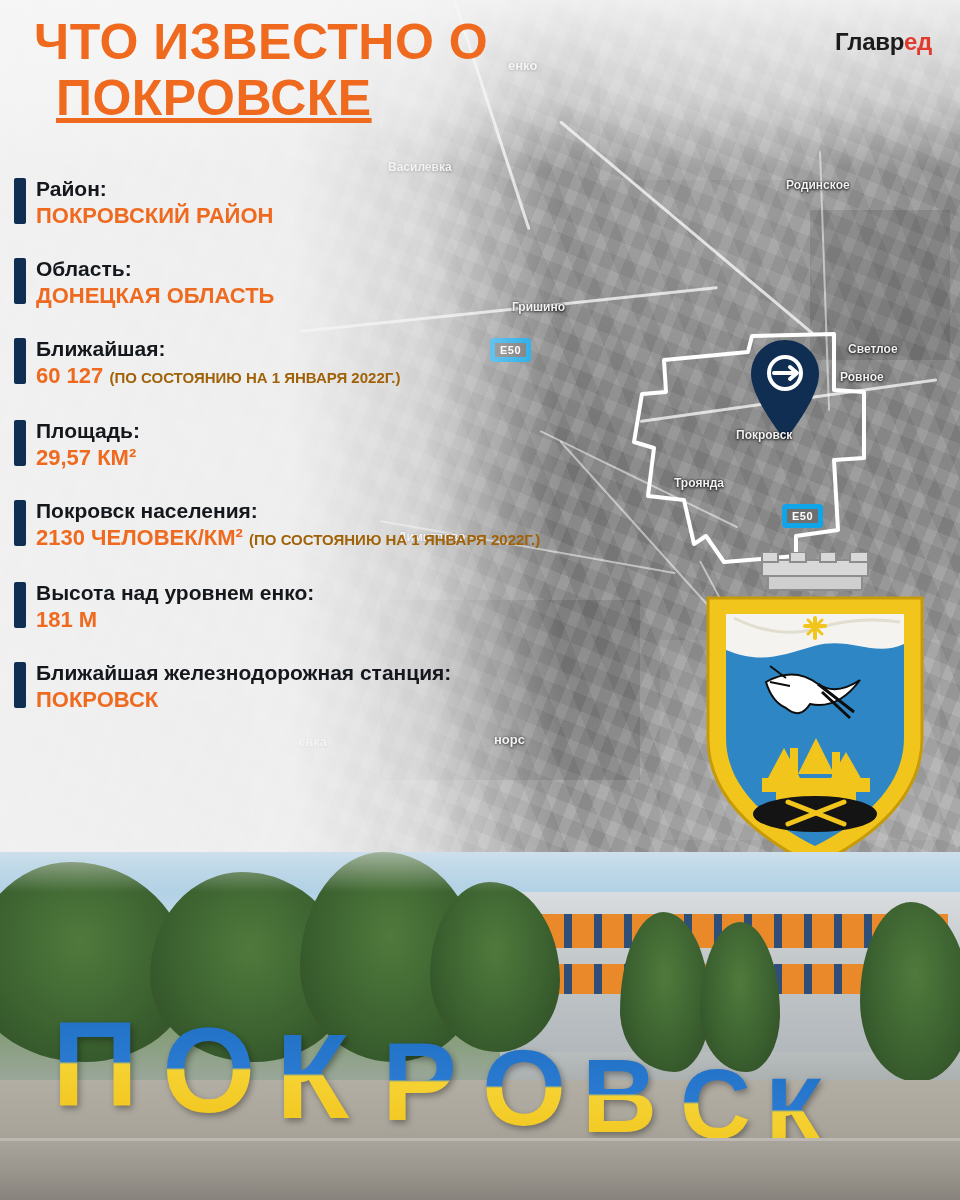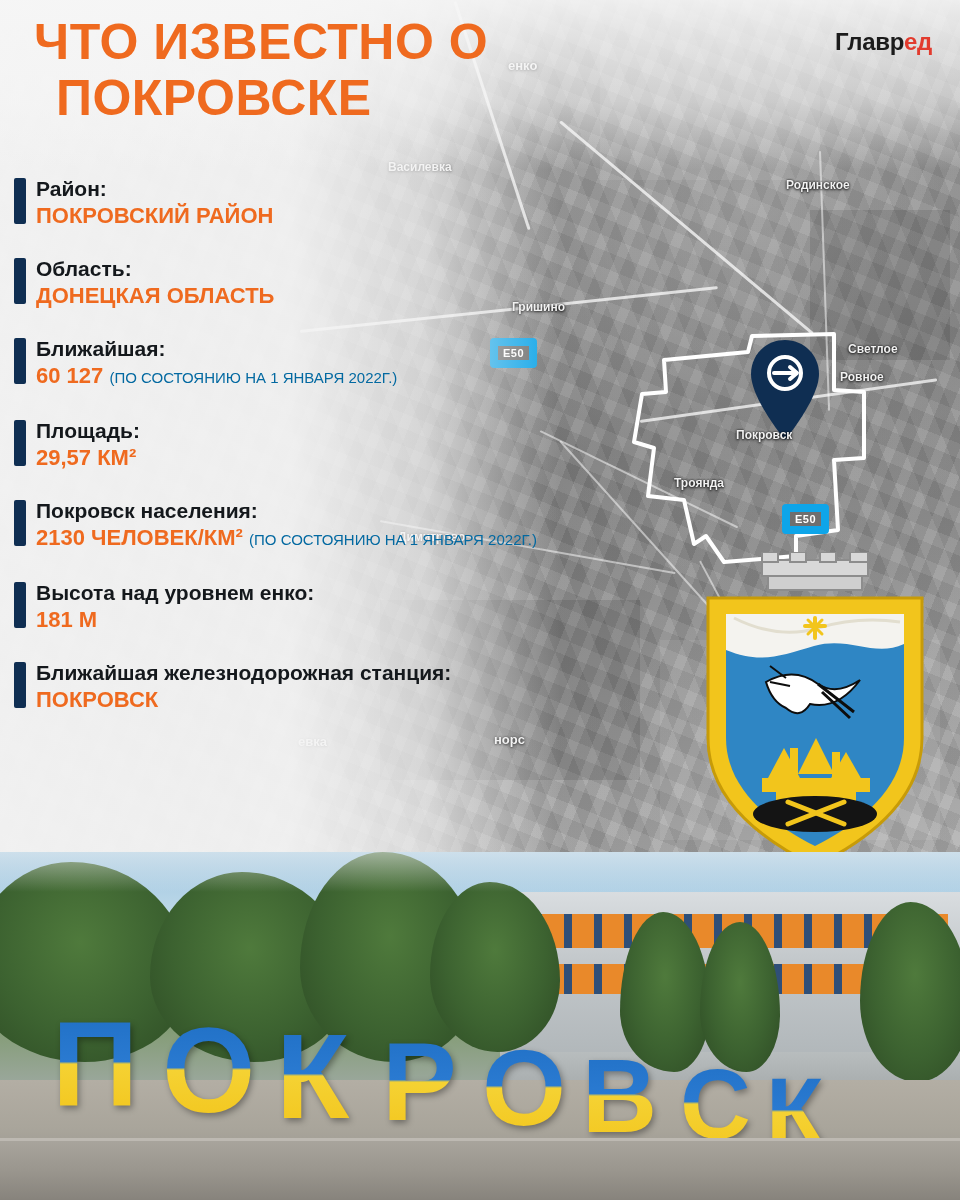--- a/index.html
+++ b/index.html
@@ -86,42 +86,42 @@
   .pin {
     position: absolute;
     left: 748px; top: 338px;
     width: 74px; height: 104px;
   }
 
   
   .shield {
     position: absolute;
     background: #6f6f6f;
-    border: 8px solid #0ea5e9;
+    border: 5px solid #0ea5e9;
     border-radius: 4px;
     color: #fff;
     font-size: 11px;
     font-weight: 700;
     padding: 1px 5px;
     letter-spacing: .5px;
   }
 
   
   .title {
     position: absolute;
     left: 34px; top: 14px;
     width: 600px;
     color: #ef6a1f;
     font-size: 50px;
     line-height: 56px;
     font-weight: 800;
     letter-spacing: 0.5px;
     text-transform: uppercase;
   }
-  .title .line2 { display: block; padding-left: 22px; }
+  .title .line2 { display: block; padding-left: 22px; text-decoration: underline; }
 
   .logo {
     position: absolute;
     right: 28px; top: 28px;
     font-size: 24px;
     font-weight: 800;
     letter-spacing: -0.3px;
   }
   .logo .a { color: #1b1b1b; }
   .logo .b { color: #e23b2e; }
@@ -151,23 +151,23 @@
     line-height: 26px;
   }
   .fact .value {
     color: #ef6a1f;
     font-size: 22px;
     font-weight: 700;
     line-height: 28px;
     text-transform: uppercase;
   }
   .fact .note {
-    color: #0369a1;
+    color: #a16207;
     font-size: 15px;
-    font-weight: 400;
+    font-weight: 700;
     text-transform: uppercase;
   }
 
   
   .coa {
     position: absolute;
     left: 690px; top: 552px;
     width: 250px; height: 320px;
   }
 

